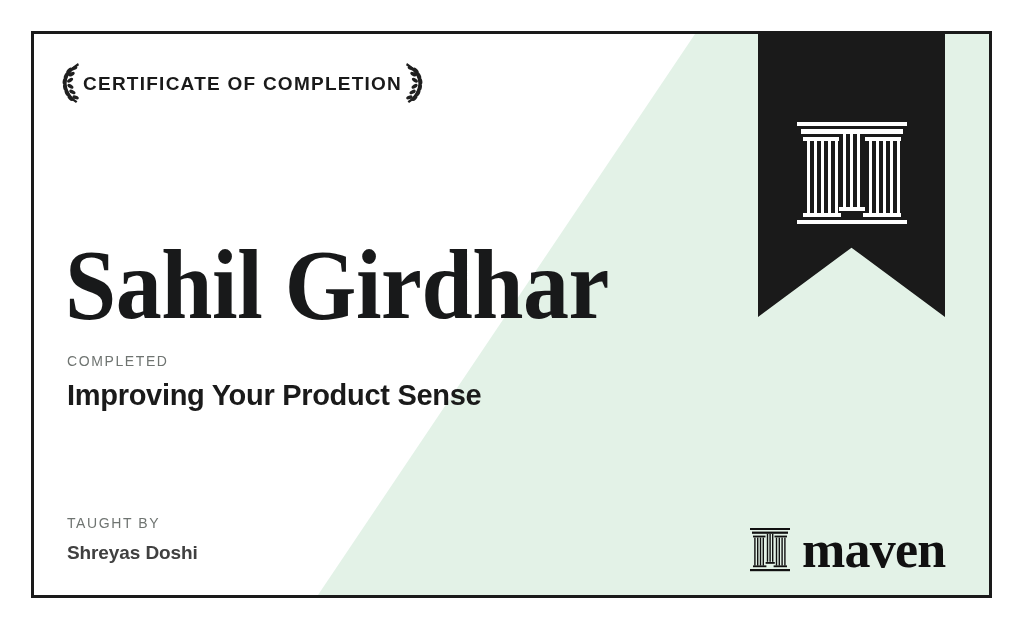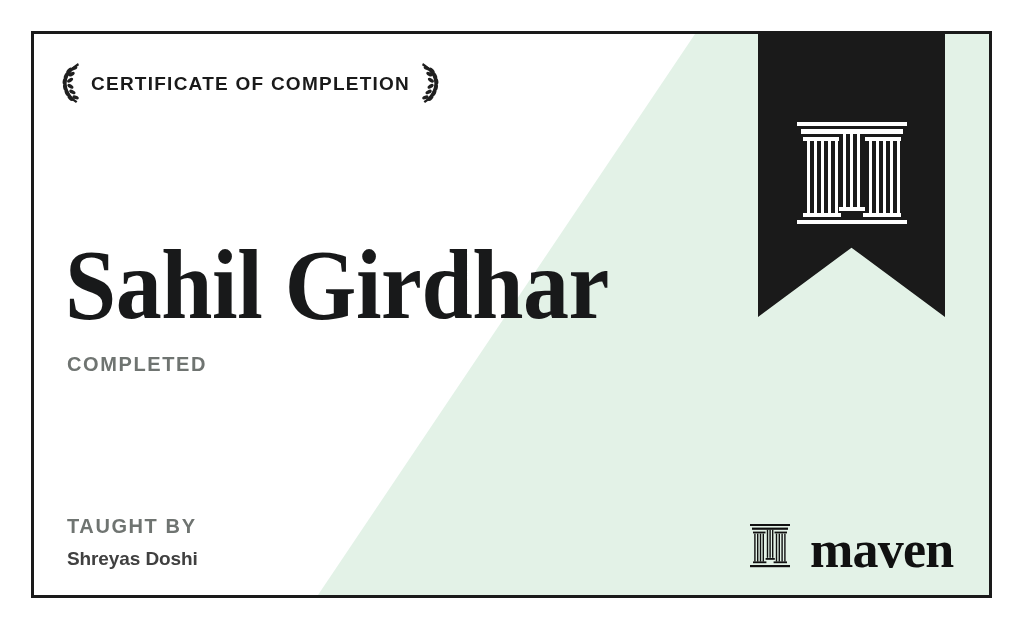--- a/index.html
+++ b/index.html
@@ -74,21 +74,21 @@
     height: 104px;
   }
 
   
   .header-row {
     position: absolute;
     left: 26px;
     top: 27px;
     display: flex;
     align-items: center;
-    gap: 9px;
+    gap: 1px;
     white-space: nowrap;
   }
   .laurel {
     width: 22px;
     height: 44px;
     display: block;
     flex: none;
   }
   .header-title {
     font-size: 19px;
@@ -116,22 +116,22 @@
 
   
   .meta-block {
     position: absolute;
     left: 33px;
   }
   .meta-block.completed { top: 320px; }
   .meta-block.taught-by { top: 482px; }
 
   .meta-label {
-    font-size: 20px;
-    font-weight: bold;
+    font-size: 14px;
+    font-weight: normal;
     letter-spacing: 1.6px;
     color: #6f7471;
     line-height: 1;
     margin: 0 0 13px 0;
   }
   .meta-value-large {
     font-size: 29px;
     font-weight: bold;
     letter-spacing: -0.3px;
     color: #1a1a1a;
@@ -148,22 +148,22 @@
     margin: 0;
     white-space: nowrap;
   }
 
   
   .brand-logo {
     position: absolute;
     left: 716px;
     top: 490px;
     display: flex;
-    align-items: flex-start;
-    gap: 20px;
+    align-items: center;
+    gap: 12px;
   }
   .brand-mark {
     width: 40px;
     height: 44px;
     display: block;
     flex: none;
   }
   .brand-wordmark {
     font-family: "Liberation Serif", "DejaVu Serif", serif;
     font-weight: bold;
@@ -257,20 +257,21 @@
             <ellipse cx="10.4" cy="37.2" rx="3.5" ry="1.85" transform="rotate(-136 10.4 37.2)"></ellipse>
             <ellipse cx="15.6" cy="36.4" rx="3.3" ry="1.75" transform="rotate(-162 15.6 36.4)"></ellipse>
           </g>
         </svg>
       </div>
 
       <div class="recipient-name">Sahil Girdhar</div>
 
       <div class="meta-block completed">
         <p class="meta-label">COMPLETED</p>
+        <p class="meta-value-large">Improving Your Product Sense</p>
       </div>
 
       <div class="meta-block taught-by">
         <p class="meta-label">TAUGHT BY</p>
         <p class="meta-value-small">Shreyas Doshi</p>
       </div>
 
       <div class="brand-logo">
         <svg class="brand-mark" viewBox="0 0 40 44" aria-hidden="true">
           <g fill="#111111">

